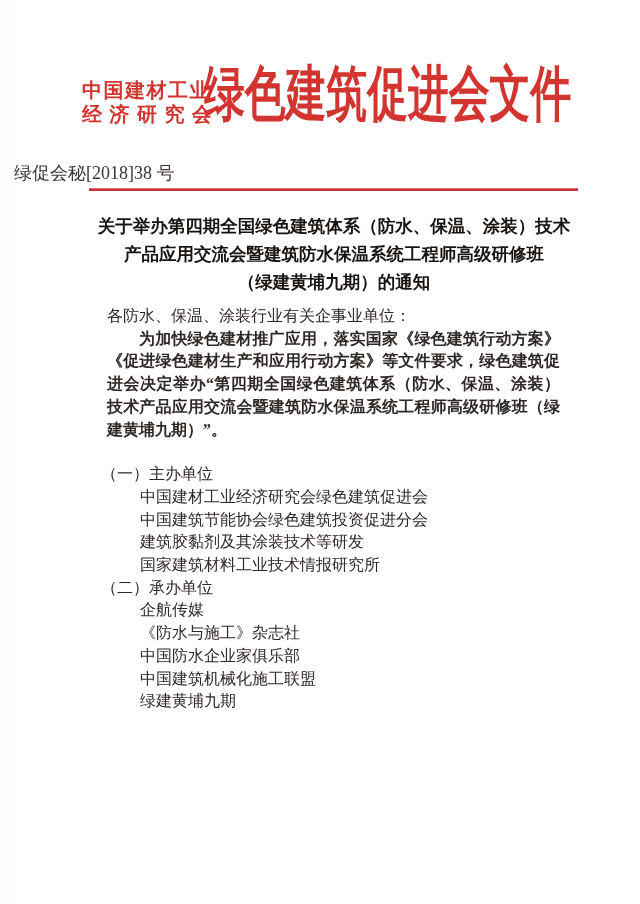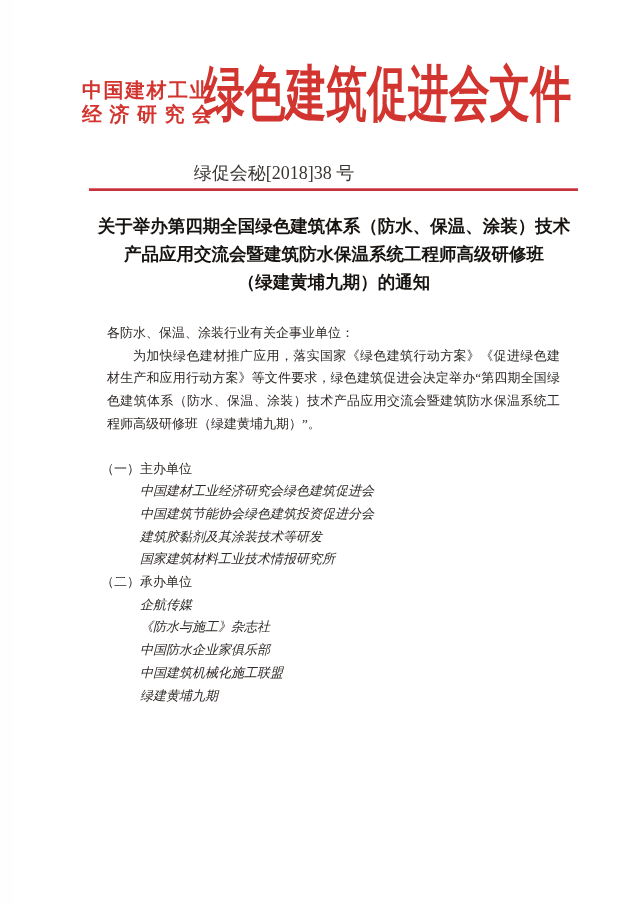--- a/index.html
+++ b/index.html
@@ -38,21 +38,20 @@
     transform: scaleX(0.68);
     transform-origin: left top;
     letter-spacing: 0px;
   }
 
   
   .doc-number {
     position: absolute;
     left: 0; top: 161px;
     width: 520px;
-    text-align: center;
     font-size: 18px;
     color: #3a3432;
   }
 
   
   .red-line {
     position: absolute;
     left: 75px; top: 188px;
     width: 489px; height: 3px;
     background: #c4333b;
@@ -68,37 +67,37 @@
     font-family: Liberation Sans, sans-serif;
     font-weight: 700;
     font-size: 17.5px;
     line-height: 28px;
     color: #171310;
   }
 
   
   .content {
     position: absolute;
-    left: 93px; top: 322px;
+    left: 93px; top: 305px;
     width: 453px;
-    font-size: 13px;
+    font-size: 16px;
     line-height: 22.7px;
     text-align: justify;
     color: #2e2826;
   }
-  .content p { text-indent: 2em; }
+  .content p { text-indent: 2em; font-weight: bold; }
 
   .section-block { margin-top: 22px; }
   .section-heading {
     font-family: "Liberation Sans", "DejaVu Sans", sans-serif;
     font-weight: 700;
     color: #171310;
   }
   .sub-label { margin-left: -6px; }
-  .org-item { padding-left: 33px; font-style: italic; }
+  .org-item { padding-left: 33px; }
 </style>
 </head>
 <body>
 
 <div class="page">
 
   <div class="letterhead-org">
     <div class="org-line1">中国建材工业</div>
     <div class="org-line2">经济研究会</div>
   </div>

